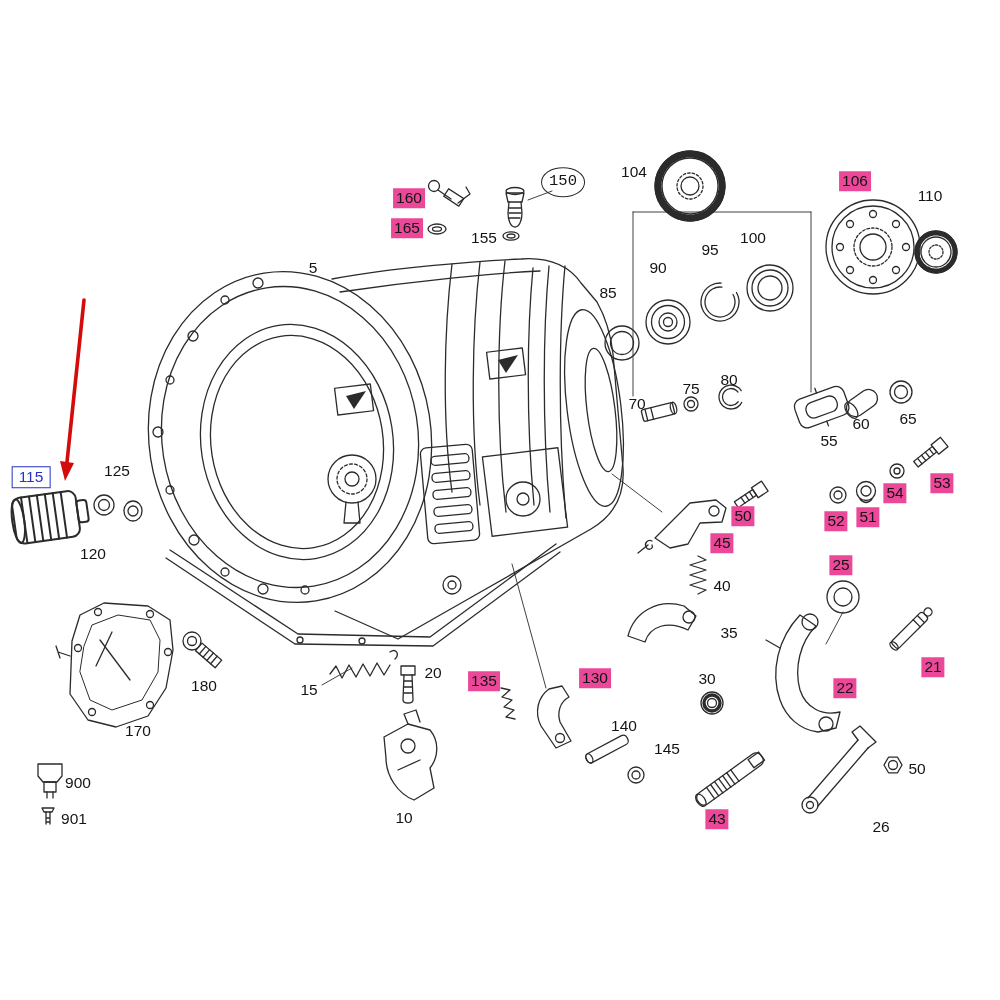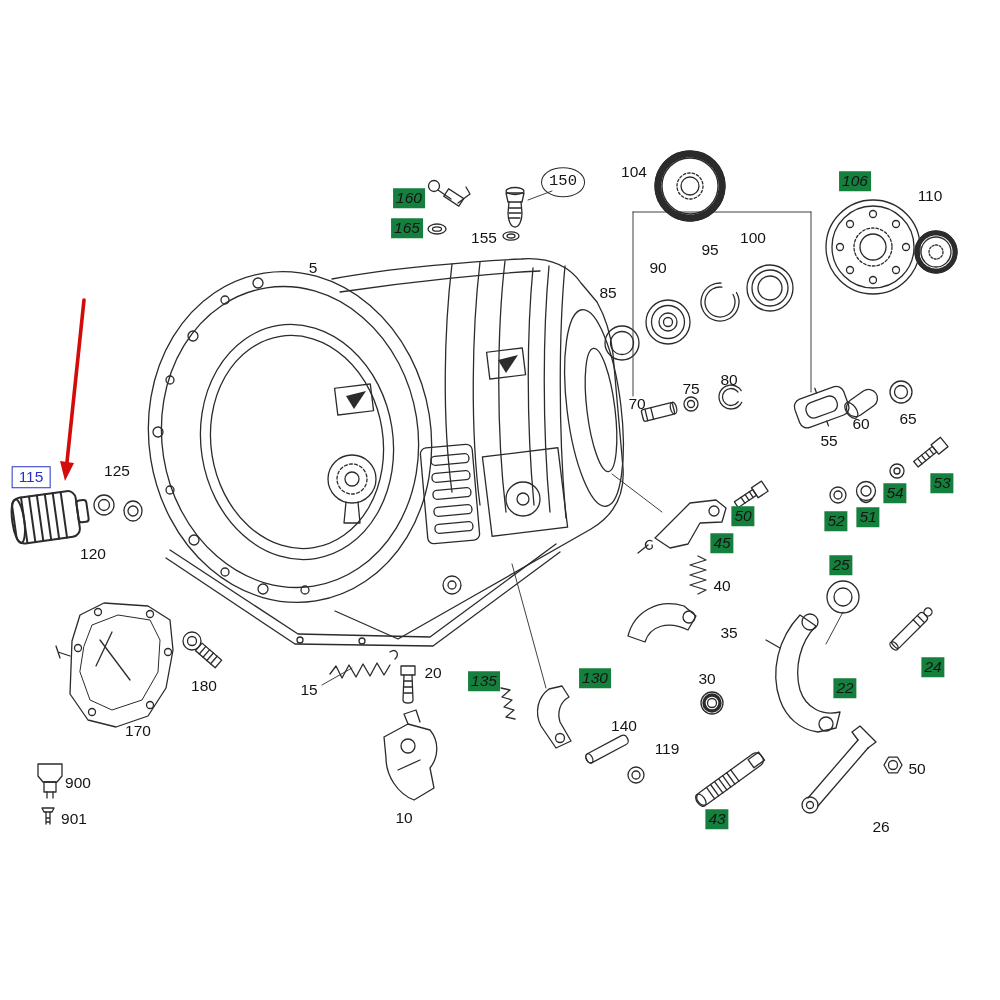--- a/index.html
+++ b/index.html
@@ -1,21 +1,21 @@
 <!DOCTYPE html>
 <html><head>
 <meta charset="utf-8">
 <style>
   html,body{margin:0;padding:0;background:#fff;}
   .stage{position:relative;width:1000px;height:1000px;background:#fff;
          font-family:"Liberation Sans",sans-serif;overflow:hidden;}
   .stage svg{position:absolute;left:0;top:0;}
   .lbl{position:absolute;transform:translate(-50%,-50%);font-size:15.5px;
        color:#141414;line-height:1;white-space:nowrap;padding:2px 3px;}
-  .lbl.hl{background:#15803d;font-style:italic;}
+  .lbl.hl{background:#ec4899;}
   .lbl.circled{border:1.5px solid #2b2b2b;border-radius:50%;padding:6px 7px;font-family:Liberation Mono, monospace;}
   .lbl.selected{border:1.7px solid #2531c9;color:#2531c9;padding:2px 6px;}
 </style>
 </head>
 <body>
 
 <div class="stage">
 
 <svg width="1000" height="1000" viewBox="0 0 1000 1000">
 <g stroke="#2b2b2b" fill="none" stroke-width="1.3" stroke-linecap="round" stroke-linejoin="round">
@@ -354,27 +354,27 @@
 <div class="lbl" style="left:908px;top:419px">65</div>
 <div class="lbl hl" style="left:942px;top:483px">53</div>
 <div class="lbl hl" style="left:895px;top:493px">54</div>
 <div class="lbl hl" style="left:868px;top:517px">51</div>
 <div class="lbl hl" style="left:836px;top:521px">52</div>
 <div class="lbl hl" style="left:743px;top:516px">50</div>
 <div class="lbl hl" style="left:722px;top:543px">45</div>
 <div class="lbl hl" style="left:841px;top:565px">25</div>
 <div class="lbl" style="left:722px;top:586px">40</div>
 <div class="lbl" style="left:729px;top:633px">35</div>
-<div class="lbl hl" style="left:933px;top:667px">24</div>
+<div class="lbl hl" style="left:933px;top:667px">21</div>
 <div class="lbl hl" style="left:845px;top:688px">22</div>
 <div class="lbl" style="left:707px;top:679px">30</div>
 <div class="lbl" style="left:917px;top:769px">50</div>
 <div class="lbl" style="left:881px;top:827px">26</div>
 <div class="lbl hl" style="left:717px;top:819px">43</div>
-<div class="lbl" style="left:667px;top:749px">119</div>
+<div class="lbl" style="left:667px;top:749px">145</div>
 <div class="lbl" style="left:624px;top:726px">140</div>
 <div class="lbl hl" style="left:595px;top:678px">130</div>
 <div class="lbl hl" style="left:484px;top:681px">135</div>
 <div class="lbl" style="left:433px;top:673px">20</div>
 <div class="lbl" style="left:309px;top:690px">15</div>
 <div class="lbl" style="left:404px;top:818px">10</div>
 <div class="lbl" style="left:204px;top:686px">180</div>
 <div class="lbl" style="left:138px;top:731px">170</div>
 <div class="lbl" style="left:117px;top:471px">125</div>
 <div class="lbl" style="left:93px;top:554px">120</div>

